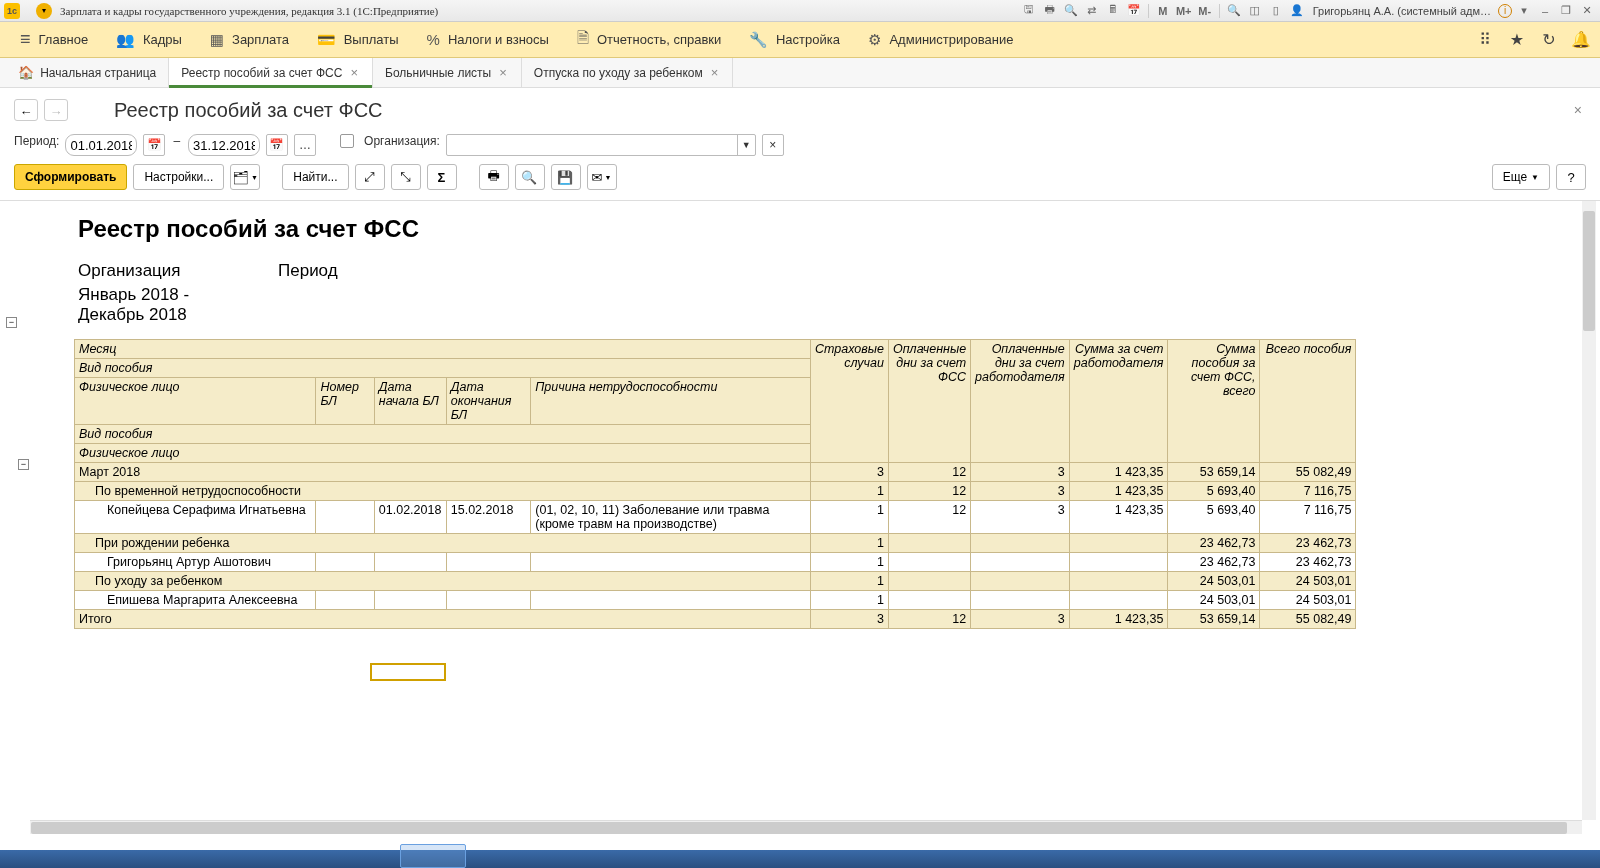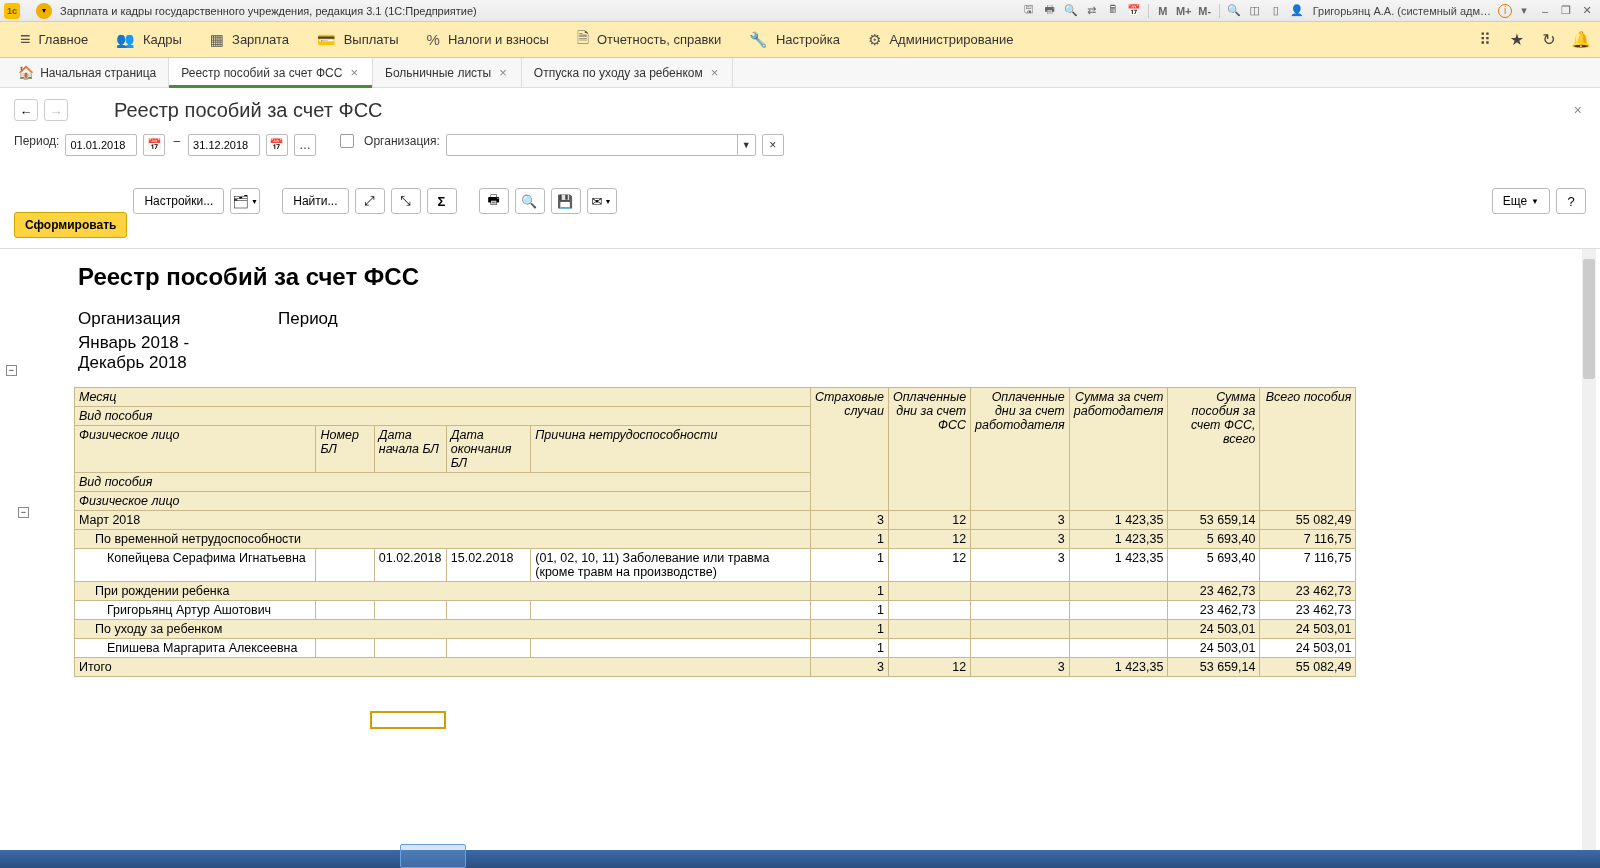--- a/index.html
+++ b/index.html
@@ -2,21 +2,21 @@
 <html><head>
 <meta charset="utf-8">
 <style>
 * { box-sizing: border-box; margin: 0; padding: 0; }
 body { font-family: Arial, sans-serif; font-size: 12px; background: #fff; overflow: hidden; }
 
 
 .titlebar { height: 22px; background: linear-gradient(#f5f5f5,#e8e8e8); border-bottom: 1px solid #ccc; display: flex; align-items: center; padding: 0 4px; }
 .titlebar .logo { width: 16px; height: 16px; background: #fcc000; border-radius: 3px; margin-right: 16px; display:flex;align-items:center;justify-content:center;font-size:9px;font-weight:bold;color:#555;}
 .titlebar .dd { width: 16px; height: 16px; background: #f0b000; border-radius: 50%; margin-right: 8px; font-size:8px; display:flex;align-items:center;justify-content:center;}
-.titlebar .title-text { flex: 1; color: #333; font-size: 11px; }
+.titlebar .title-text { flex: 1; color: #333; font-size: 11px; font-family: Liberation Serif, serif; }
 .titlebar .ticons { display: flex; gap: 3px; align-items: center; }
 .titlebar .ticon { width: 18px; height: 16px; display: flex; align-items: center; justify-content: center; font-size: 11px; color: #666; cursor: pointer; }
 .titlebar .user { font-size: 11px; color: #444; padding: 0 4px; }
 .titlebar .sep { width:1px; height:14px; background:#ccc; margin:0 2px;}
 
 
 .mainmenu { height: 36px; background: #ffedb3; border-bottom: 1px solid #e0c97a; display: flex; align-items: center; padding: 0 6px; }
 .mainmenu .menuitem { display: flex; align-items: center; gap: 8px; padding: 0 14px; height: 36px; cursor: pointer; font-size: 13px; color: #333;}
 .mainmenu .micon { font-size: 15px; color: #555; }
 .mainmenu .spacer { flex: 1; }
@@ -35,32 +35,32 @@
 
 .page { padding: 10px 14px 6px; }
 .page-nav { display:flex; align-items:center; gap:6px; margin-bottom:6px; }
 .nav-btn { width:24px; height:22px; border:1px solid #ccc; border-radius:3px; background:#fff; display:flex;align-items:center;justify-content:center; font-size:13px; cursor:pointer;}
 .nav-btn.disabled { color:#bbb; }
 .page-title { font-size: 20px; color:#333; margin-left: 40px; flex:1;}
 .page-close { font-size:14px; color:#888; cursor:pointer; padding:4px;}
 
 
 .filterbar { display:flex; gap:6px; padding: 0 14px 8px; font-size:12px; color:#333;}
-.date-input { border:1px solid #bbb; border-radius:2px; padding:2px 4px; width:72px; font-size:11px;}
+.date-input { border:1px solid #bbb; border-radius:9px; padding:2px 4px; width:72px; font-size:13px;}
 .cal-btn { border:1px solid #bbb; border-radius:2px; width:22px; height:22px; display:flex;align-items:center;justify-content:center; cursor:pointer; background:#fff;}
 .dash { padding:0 2px; }
 .more-btn { border:1px solid #bbb; border-radius:2px; width:22px; height:22px; display:flex;align-items:center;justify-content:center; cursor:pointer; background:#fff;}
 .chk { width:14px; height:14px; border:1px solid #999; border-radius:2px; display:inline-block; margin-right:4px;}
 .org-select { border:1px solid #bbb; border-radius:2px; height:22px; width:310px; display:flex; align-items:center;}
 .org-select .dd-btn { border-left:1px solid #bbb; width:18px; height:100%; display:flex;align-items:center;justify-content:center; font-size:9px; cursor:pointer;}
 
 
 .toolbar { display:flex; align-items:center; gap:6px; padding: 0 14px 10px; }
 .btn { border:1px solid #bbb; border-radius:3px; background:#fff; height:26px; padding:0 10px; display:flex; align-items:center; gap:4px; cursor:pointer; font-size:12px;}
-.btn.primary { background:#ffd23f; border-color:#caa600; font-weight:bold;margin-top:48px; }
+.btn.primary { background:#ffd23f; border-color:#caa600; font-weight:bold; }
 .btn-icon { border:1px solid #bbb; border-radius:3px; background:#fff; height:26px; width:30px; display:flex; align-items:center; justify-content:center; cursor:pointer; font-size:13px;}
 .btn-icon .ddsm { font-size:7px; margin-left:2px;}
 .toolbar .group-gap { width:10px; }
 .toolbar .flex-sp { flex:1; }
 
 
 .report-wrap { position:relative; border-top:1px solid #ddd; height: calc(868px - 22px - 36px - 30px - 50px - 30px - 36px - 30px); overflow:hidden;}
 .report-scroll { position:absolute; left:30px; right:18px; top:0; bottom:14px; overflow:auto; background:#fff; padding: 14px 0 30px 0;}
 .tree-gutter { position:absolute; left:0; top:0; bottom:14px; width:30px; background:#fff; }
 .tree-toggle { position:absolute; width:11px; height:11px; border:1px solid #888; font-size:9px; line-height:9px; text-align:center; cursor:pointer; background:#fff;}

